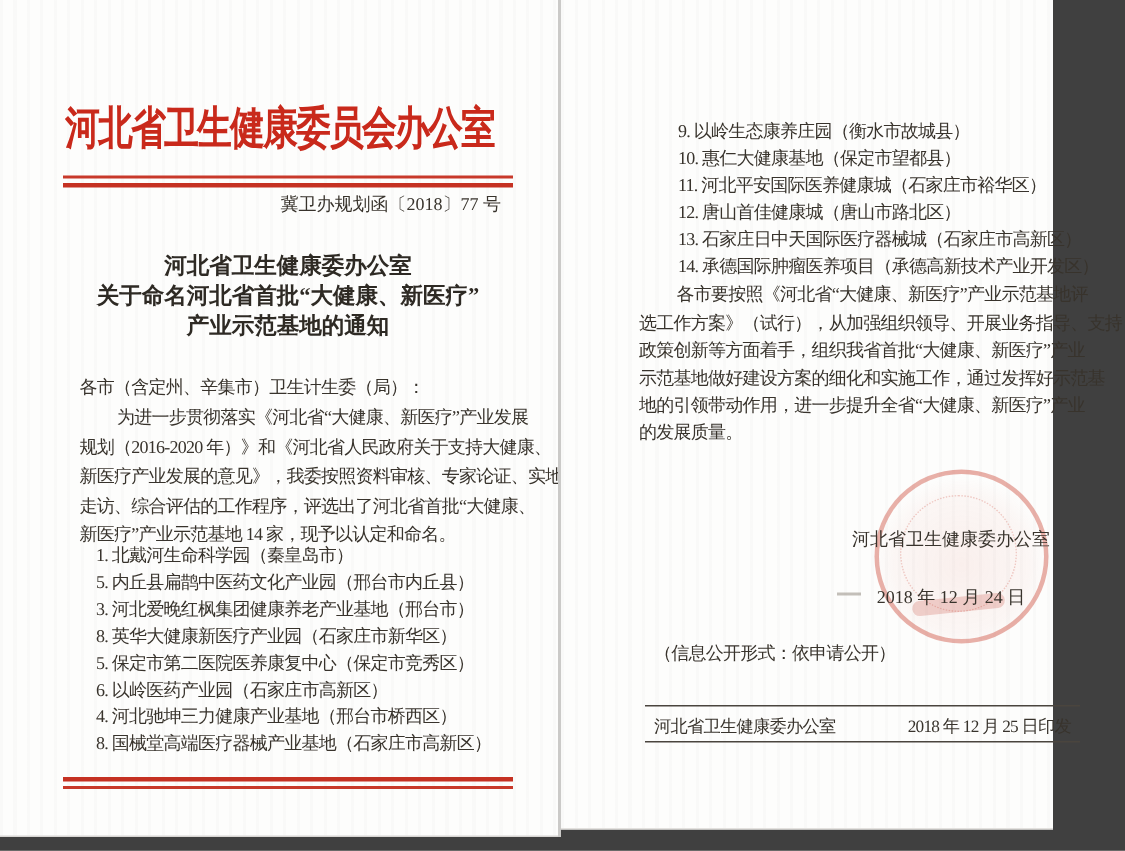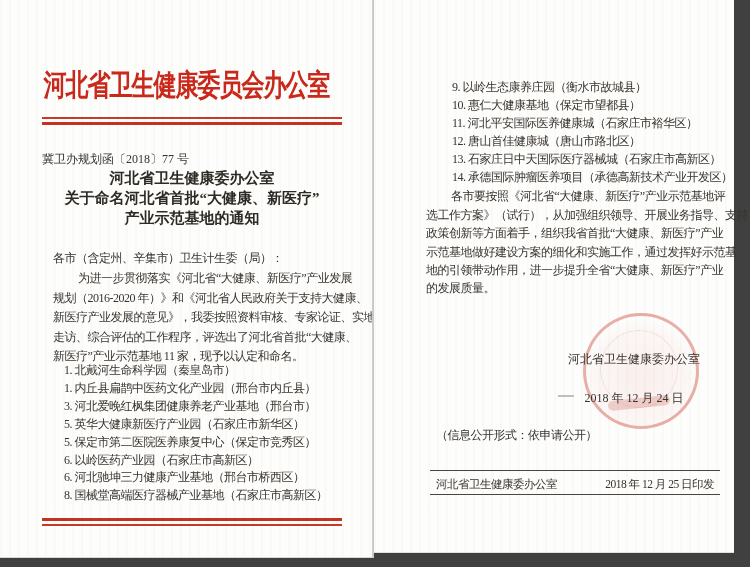--- a/index.html
+++ b/index.html
@@ -11,38 +11,38 @@
     position:relative;width:750px;height:567px;overflow:hidden;
     background:#404040;
   }
   .page{
     position:absolute;top:0;
     background:
       repeating-linear-gradient(90deg, rgba(0,0,0,0.015) 0 2px, rgba(0,0,0,0) 2px 9px),
       #fdfdfc;
   }
   .page-left{left:0;width:373px;height:557px;border-bottom:1px solid #d8d6d3;}
-  .page-right{left:374px;width:328px;height:552px;border-bottom:1px solid #e3e1de;padding-left:32px;}
+  .page-right{left:374px;width:328px;height:552px;border-bottom:1px solid #e3e1de;}
   .divider{
     position:absolute;left:372px;top:0;width:2px;height:558px;
     background:#cbcac8;
   }
   .txt{position:absolute;color:#38332c;font-size:12px;line-height:14px;white-space:nowrap;letter-spacing:-0.5px;}
   .letterhead{
     position:absolute;top:70px;left:0;width:100%;height:32px;line-height:32px;
     text-align:center;color:#c9291b;font-weight:bold;font-size:23px;
     letter-spacing:-1px;transform:scaleY(1.3);transform-origin:center center;
     white-space:nowrap;
   }
   .red-rule{
     position:absolute;left:42px;width:300px;height:3px;
   }
   .red-rule-top{top:117px;border-top:2px solid #c83а2a;border-top:2px solid #c8392a;border-bottom:3px solid #c53122;}
   .red-rule-bottom{top:518px;border-top:3px solid #c53122;border-bottom:2px solid #c8392a;}
-  .doc-number{top:152px;left:42px;width:292px;letter-spacing:0;}
+  .doc-number{top:129px;left:42px;width:292px;text-align:right;letter-spacing:0;}
   .notice-title{
     position:absolute;left:42px;width:300px;text-align:center;
     font-weight:bold;font-size:15px;line-height:16px;color:#2e2a24;
     white-space:nowrap;letter-spacing:0;
   }
   .list-left{left:64px;}
   .list-right{left:78px;}
   .body-left{left:53px;}
   .body-right{left:52px;}
   .indent{padding-left:25px;font-family:Liberation Serif, serif;}
@@ -90,29 +90,29 @@
     <div class="notice-title" style="top:170px">河北省卫生健康委办公室</div>
     <div class="notice-title" style="top:190px">关于命名河北省首批“大健康、新医疗”</div>
     <div class="notice-title" style="top:210px">产业示范基地的通知</div>
 
     <div class="txt body-left" style="top:251px">各市（含定州、辛集市）卫生计生委（局）：</div>
 
     <div class="txt body-left indent" style="top:271px">为进一步贯彻落实《河北省“大健康、新医疗”产业发展</div>
     <div class="txt body-left" style="top:291px">规划（2016-2020 年）》和《河北省人民政府关于支持大健康、</div>
     <div class="txt body-left" style="top:310px">新医疗产业发展的意见》，我委按照资料审核、专家论证、实地</div>
     <div class="txt body-left" style="top:330px">走访、综合评估的工作程序，评选出了河北省首批“大健康、</div>
-    <div class="txt body-left" style="top:349px">新医疗”产业示范基地 11 家，现予以认定和命名。</div>
+    <div class="txt body-left" style="top:349px">新医疗”产业示范基地 14 家，现予以认定和命名。</div>
 
     <div class="txt list-left" style="top:363px">1. 北戴河生命科学园（秦皇岛市）</div>
-    <div class="txt list-left" style="top:381px">1. 内丘县扁鹊中医药文化产业园（邢台市内丘县）</div>
+    <div class="txt list-left" style="top:381px">5. 内丘县扁鹊中医药文化产业园（邢台市内丘县）</div>
     <div class="txt list-left" style="top:399px">3. 河北爱晚红枫集团健康养老产业基地（邢台市）</div>
-    <div class="txt list-left" style="top:417px">5. 英华大健康新医疗产业园（石家庄市新华区）</div>
+    <div class="txt list-left" style="top:417px">8. 英华大健康新医疗产业园（石家庄市新华区）</div>
     <div class="txt list-left" style="top:435px">5. 保定市第二医院医养康复中心（保定市竞秀区）</div>
     <div class="txt list-left" style="top:453px">6. 以岭医药产业园（石家庄市高新区）</div>
-    <div class="txt list-left" style="top:470px">6. 河北驰坤三力健康产业基地（邢台市桥西区）</div>
+    <div class="txt list-left" style="top:470px">4. 河北驰坤三力健康产业基地（邢台市桥西区）</div>
     <div class="txt list-left" style="top:488px">8. 国械堂高端医疗器械产业基地（石家庄市高新区）</div>
 
     <div class="red-rule red-rule-bottom"></div>
   </div>
 
   <div class="divider"></div>
 
   <div class="page page-right">
 
     <div class="txt list-right" style="top:80px">9. 以岭生态康养庄园（衡水市故城县）</div>

